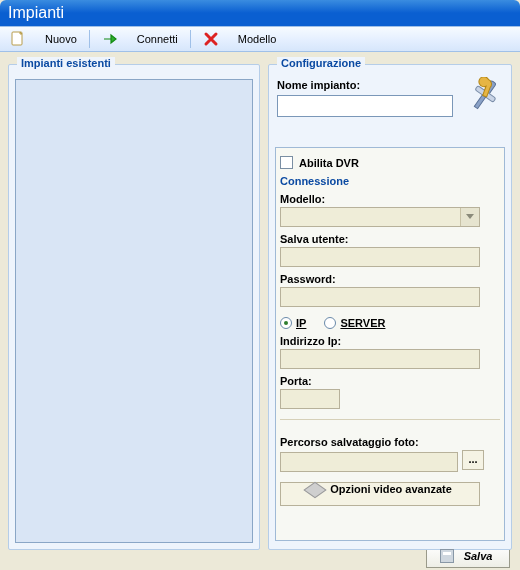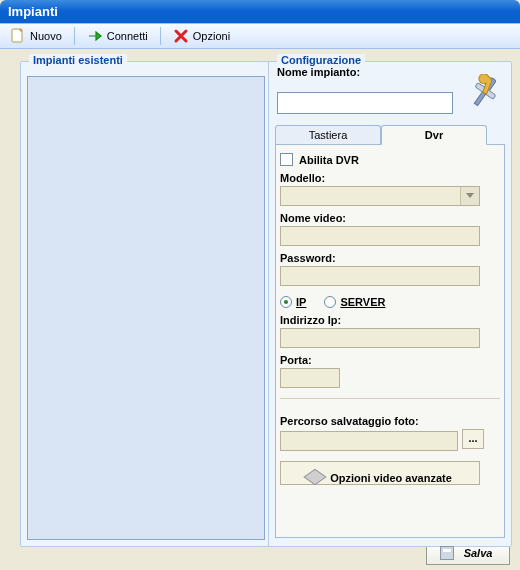--- a/index.html
+++ b/index.html
@@ -8,41 +8,41 @@
     font-family: Tahoma, Arial, sans-serif;
     font-size: 11px;
     background: #ece9d8;
     width: 520px;
     height: 570px;
     overflow: hidden;
   }
   .titlebar {
     background: linear-gradient(to bottom, #3a8ce0 0%, #0a5fd1 50%, #0a5fd1 100%);
     color: #fff;
-    font-weight: bold;
+    font-weight: normal;
     padding: 4px 8px;
-    font-size: 13px;
+    font-size: 16px;
     border-top-left-radius: 6px;
     border-top-right-radius: 6px;
   }
   .toolbar {
     background: linear-gradient(to bottom, #f6fbff 0%, #e6f0ff 50%, #d6e6fb 100%);
     border: 1px solid #9fc0e8;
     border-left: none;
     border-right: none;
     padding: 2px 4px;
     display: flex;
     align-items: center;
     gap: 4px;
     height: 26px;
   }
   .tb-btn {
     display: inline-flex;
     align-items: center;
-    gap: 4px;
+    gap: 19px;
     padding: 2px 6px;
     cursor: pointer;
     color: #000;
   }
   .tb-sep {
     width: 1px;
     height: 18px;
     background: #9fc0e8;
     margin: 0 2px;
   }
@@ -60,35 +60,35 @@
   .group-title {
     position: absolute;
     top: -8px;
     left: 8px;
     background: #eef4fc;
     padding: 0 4px;
     color: #0b4aa2;
     font-weight: bold;
   }
   .left-group {
-    left: 20px; top: 12px; width: 252px; height: 486px;
+    left: 8px; top: 12px; width: 252px; height: 486px;
   }
   .right-group {
     left: 268px; top: 12px; width: 244px; height: 486px;
   }
   .listbox {
     position: absolute;
     left: 6px; top: 14px; right: 6px; bottom: 6px;
     background: #d9e5f5;
     border: 1px solid #8aa6c6;
   }
   .lbl-bold { font-weight: bold; }
   .section-title { color: #0b4aa2; font-weight: bold; }
   .nome-lbl {
-    position: absolute; left: 8px; top: 4px;
+    position: absolute; left: 8px; top: 14px;
   }
   .nome-input {
     position: absolute; left: 8px; top: 30px; width: 176px; height: 22px;
     border: 1px solid #7a97b8; background: #fff;
   }
   .wrench {
     position: absolute; right: 8px; top: 12px; width: 38px; height: 38px;
   }
   .tabs {
     position: absolute;
@@ -174,21 +174,21 @@
   .path-row { display: flex; gap: 4px; margin-top: 2px; }
   .path-row .txt { width: 178px; }
   .dots-btn {
     width: 22px; height: 20px;
     border: 1px solid #b7b19a; background: #f5f3e4;
     font-weight: bold; text-align: center; line-height: 16px; cursor: pointer;
   }
   .adv-btn {
     margin-top: 10px; width: 200px; height: 24px;
     border: 1px solid #b7b19a; background: #f5f3e4;
-    display: flex; align-items: flex-end; justify-content: center; gap: 8px;
+    display: flex; align-items: flex-start; justify-content: center; gap: 8px;
     cursor: pointer; font-weight: bold;
   }
   .cube {
     width: 14px; height: 14px; background: #cfcfcf;
     transform: rotate(45deg) skew(-10deg,-10deg); border: 1px solid #9a9a9a;
   }
   .footer {
     height: 36px;
     display: flex;
     justify-content: flex-end;
@@ -250,21 +250,21 @@
     </span>
     <span>Connetti</span>
   </div>
   <div class="tb-sep"></div>
   <div class="tb-btn">
     <span>
       <svg width="16" height="16" viewBox="0 0 16 16">
           <path d="M3 3 L13 13 M13 3 L3 13" stroke="#d22" stroke-width="3" stroke-linecap="round"></path>
         </svg>
     </span>
-    <span>Opzioni</span>
+    <span>Modello</span>
   </div>
 </div>
 
 <div class="content">
 
   <div class="group left-group">
     <div class="group-title">Impianti esistenti</div>
     <div class="listbox"></div>
   </div>
 
@@ -279,43 +279,36 @@
           <rect x="16" y="2" width="6" height="14" rx="2" fill="#8aa1c7" stroke="#5b7297"></rect>
           <rect x="8" y="14" width="22" height="5" rx="2" fill="#c9d4e6" stroke="#7b8ea9"></rect>
           <rect x="17" y="19" width="4" height="14" fill="#8aa1c7" stroke="#5b7297"></rect>
         </g>
         <g transform="rotate(-25 19 19)">
           <path d="M30 6 a5 5 0 1 0 -5 5 L18 18 l3 3 L28 14 a5 5 0 0 0 2 -8 Z" fill="#e6b544" stroke="#b58614"></path>
         </g>
       </svg>
     </div>
 
-    <div class="tabs">
-      <div class="tab inactive">
-        <span>Tastiera</span>
-      </div>
-      <div class="tab active">
-        <span>Dvr</span>
-      </div>
-    </div>
 
     <div class="tab-page">
       <div class="chk-row">
         <div class="chkbox"></div>
         <span class="lbl-bold">Abilita DVR</span>
       </div>
 
+      <div class="section-title conn-title">Connessione</div>
 
       <div class="conn-box">
         <div class="field-lbl">Modello:</div>
         <div class="combo">
             <div class="arrow"></div>
           </div>
 
-        <div class="field-lbl">Nome video:</div>
+        <div class="field-lbl">Salva utente:</div>
         <input class="txt" value="" style="">
 
         <div class="field-lbl">Password:</div>
         <input class="txt" type="password" value="" style="">
 
         <div class="radio-row">
           <div class="radio">
             <div class="rdot sel"></div>
             <span class="lbl-bold">IP</span>
           </div>

